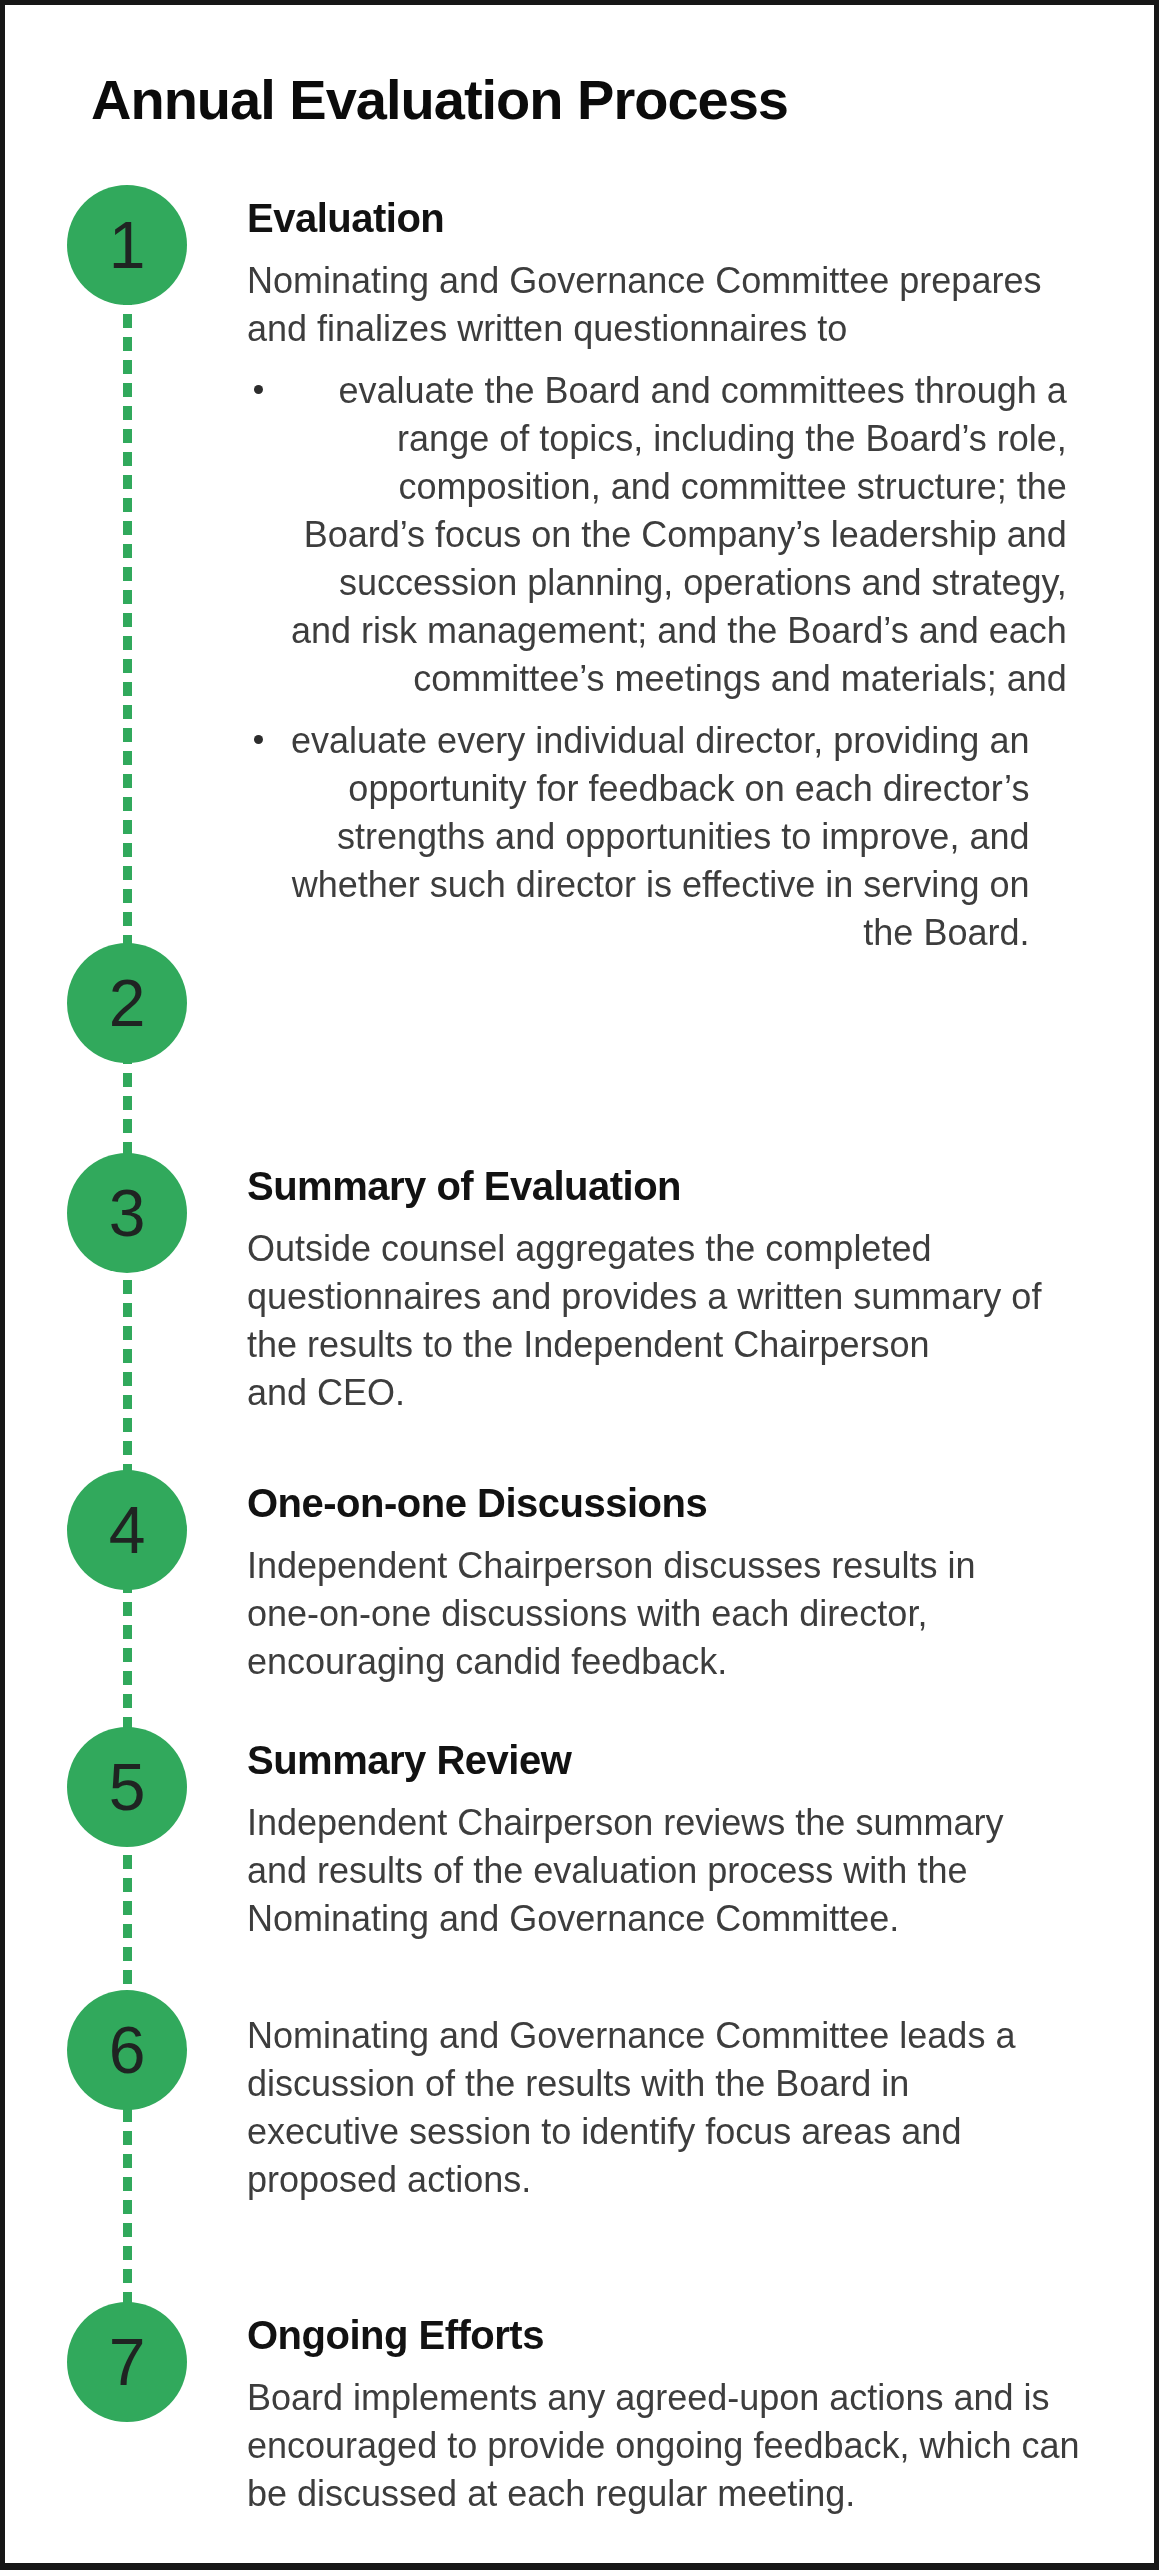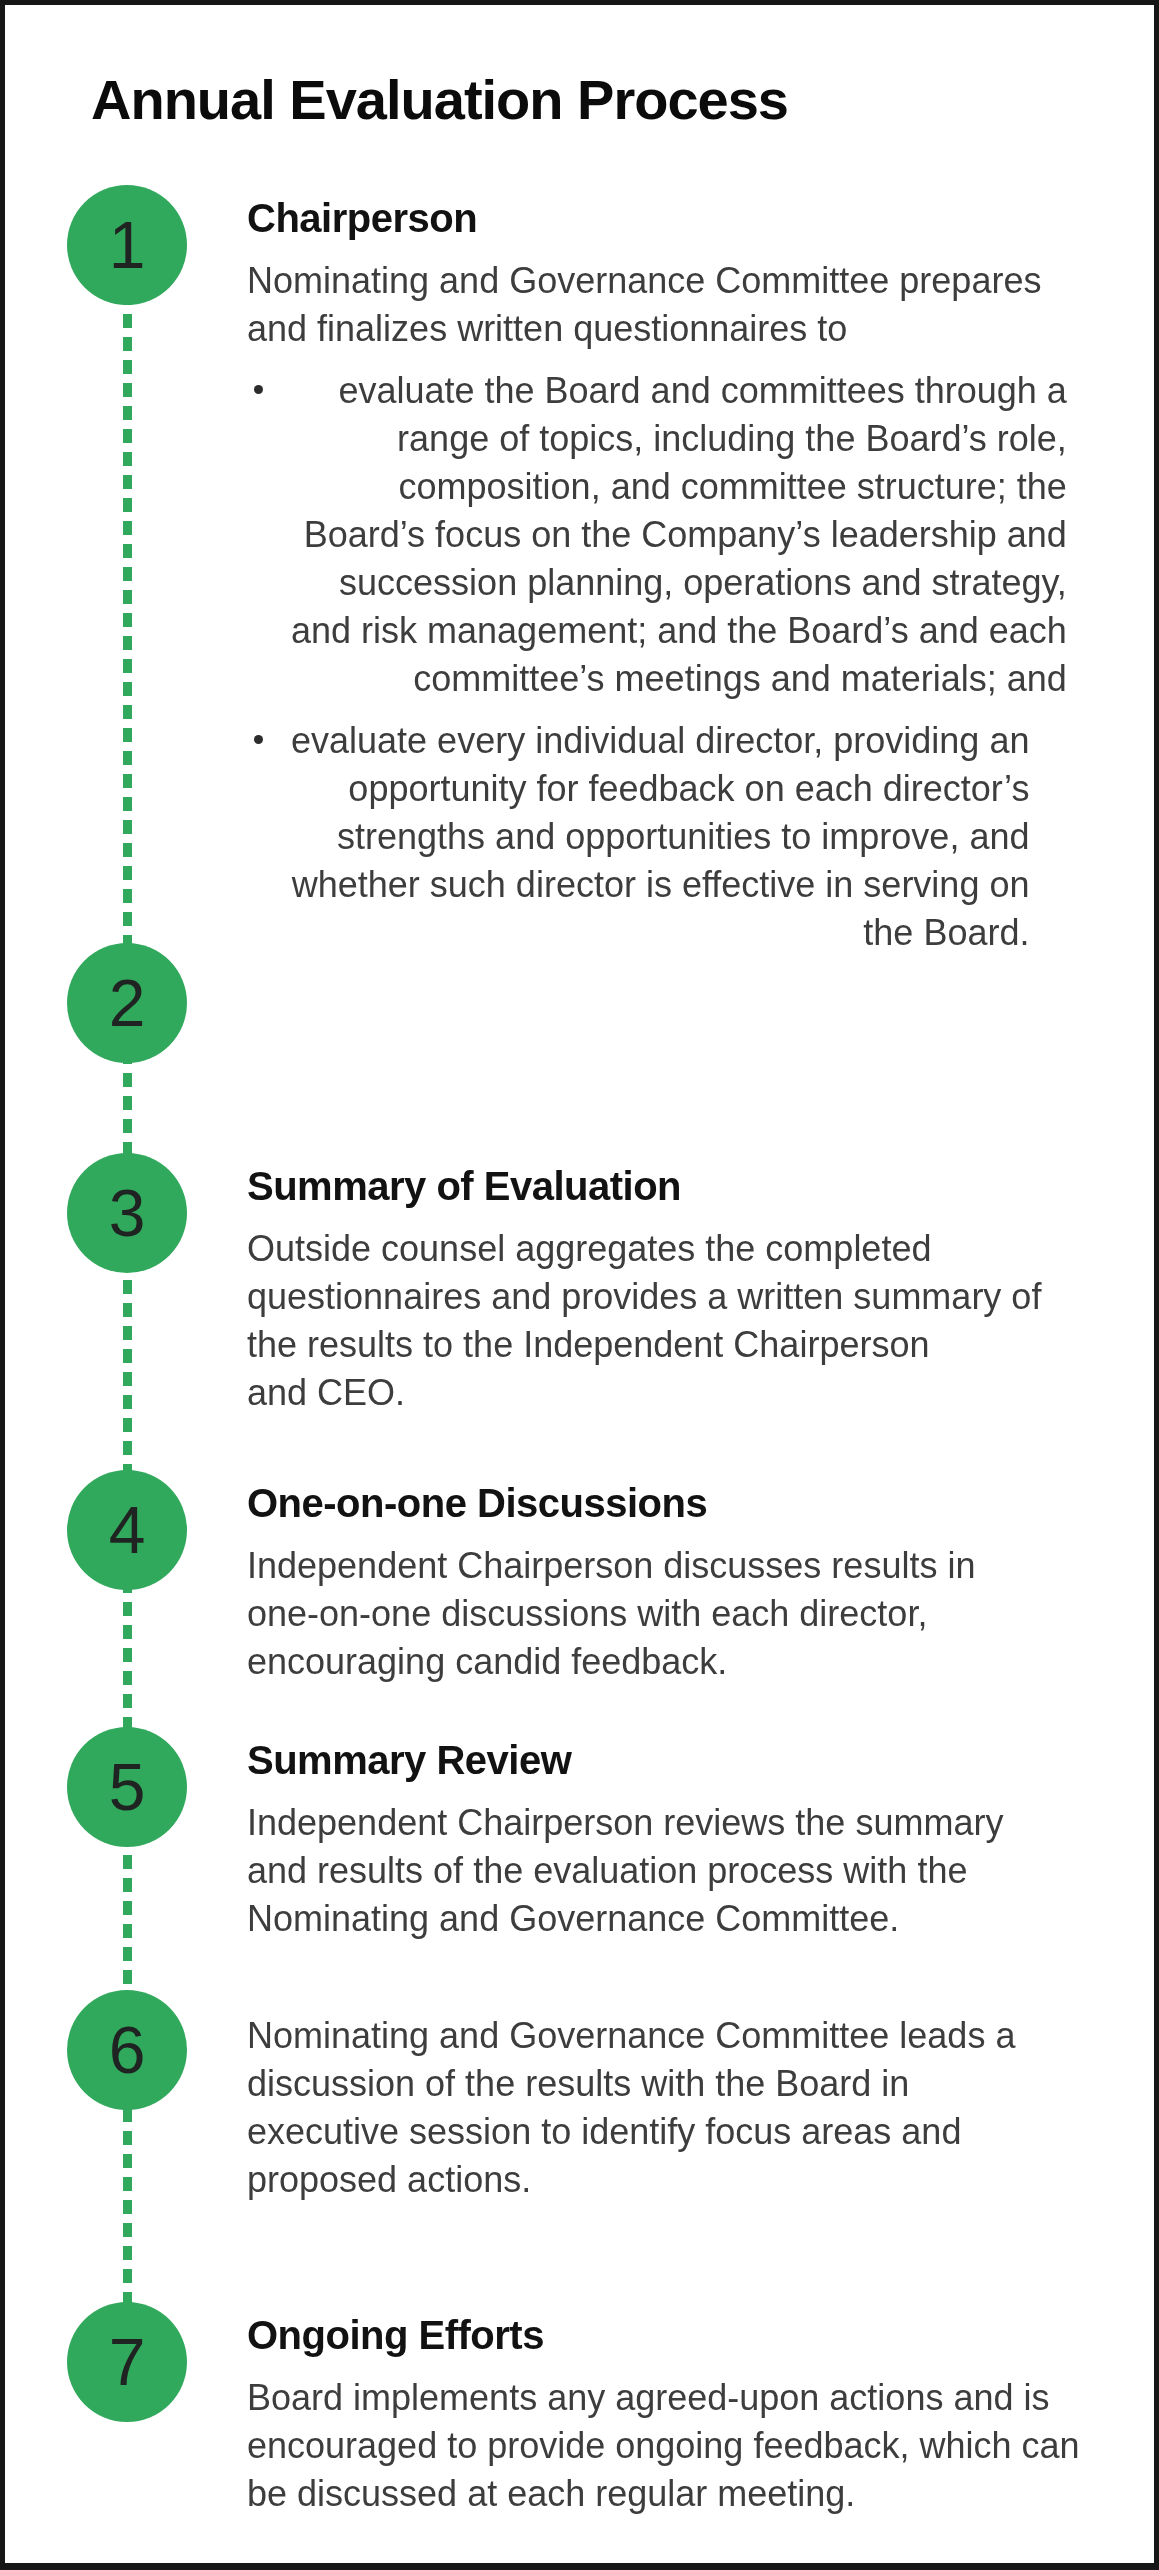--- a/index.html
+++ b/index.html
@@ -125,21 +125,21 @@
 
   <h1 class="title">Annual Evaluation Process</h1>
 
   <div class="timeline"></div>
 
   <div class="step s1">
     <div class="circle">
       <span>1</span>
     </div>
     <div class="content">
-      <h2 class="step-title">Chairperson</h2>
+      <h2 class="step-title">Evaluation</h2>
       <p class="step-body">Nominating and Governance Committee prepares
 and finalizes written questionnaires to</p>
       <div class="bullet">
         <span class="dot"></span>
         <p class="bullet-text">evaluate the Board and committees through a
 range of topics, including the Board’s role,
 composition, and committee structure; the
 Board’s focus on the Company’s leadership and
 succession planning, operations and strategy,
 and risk management; and the Board’s and each

